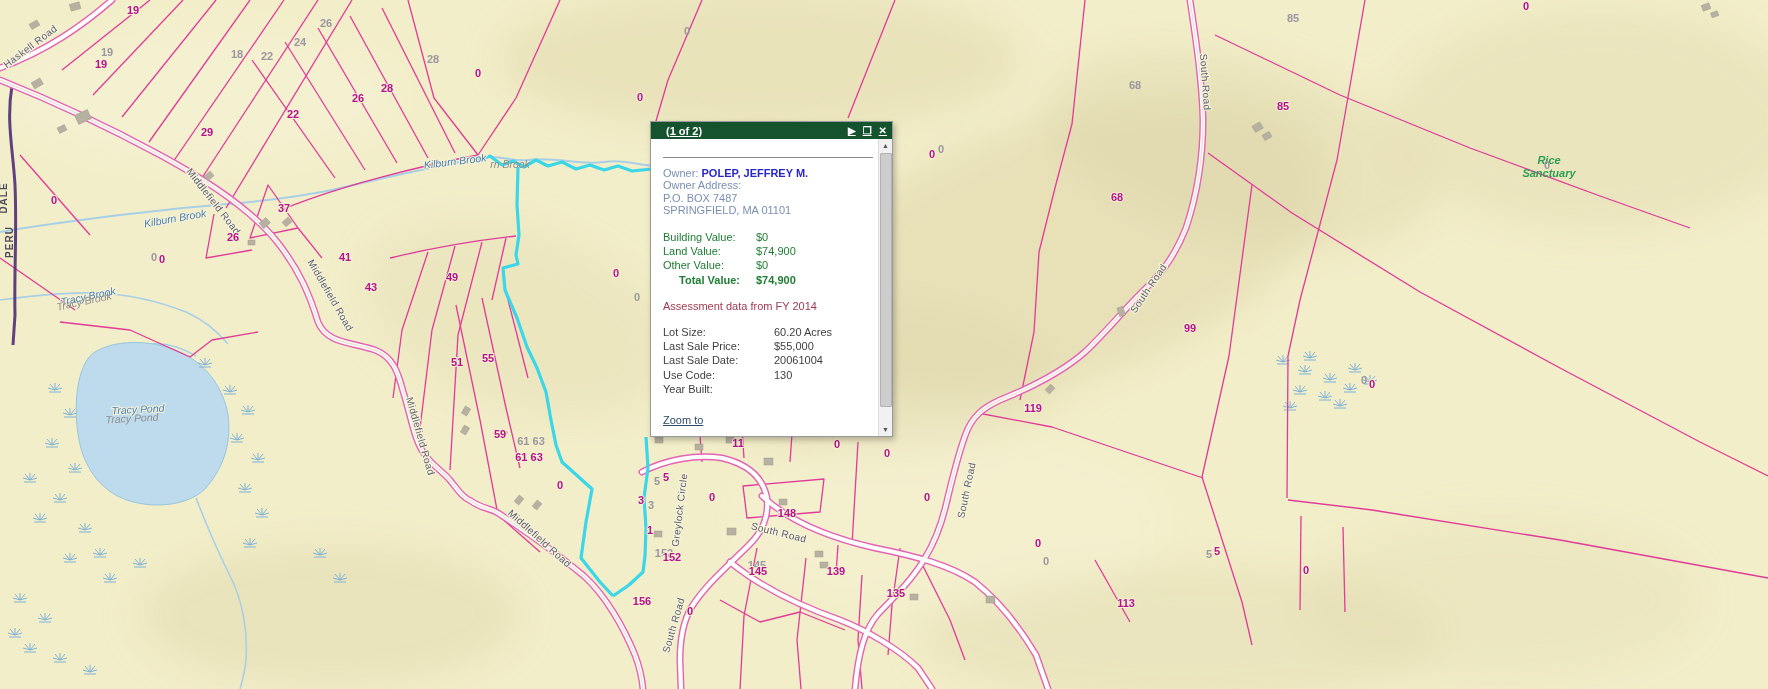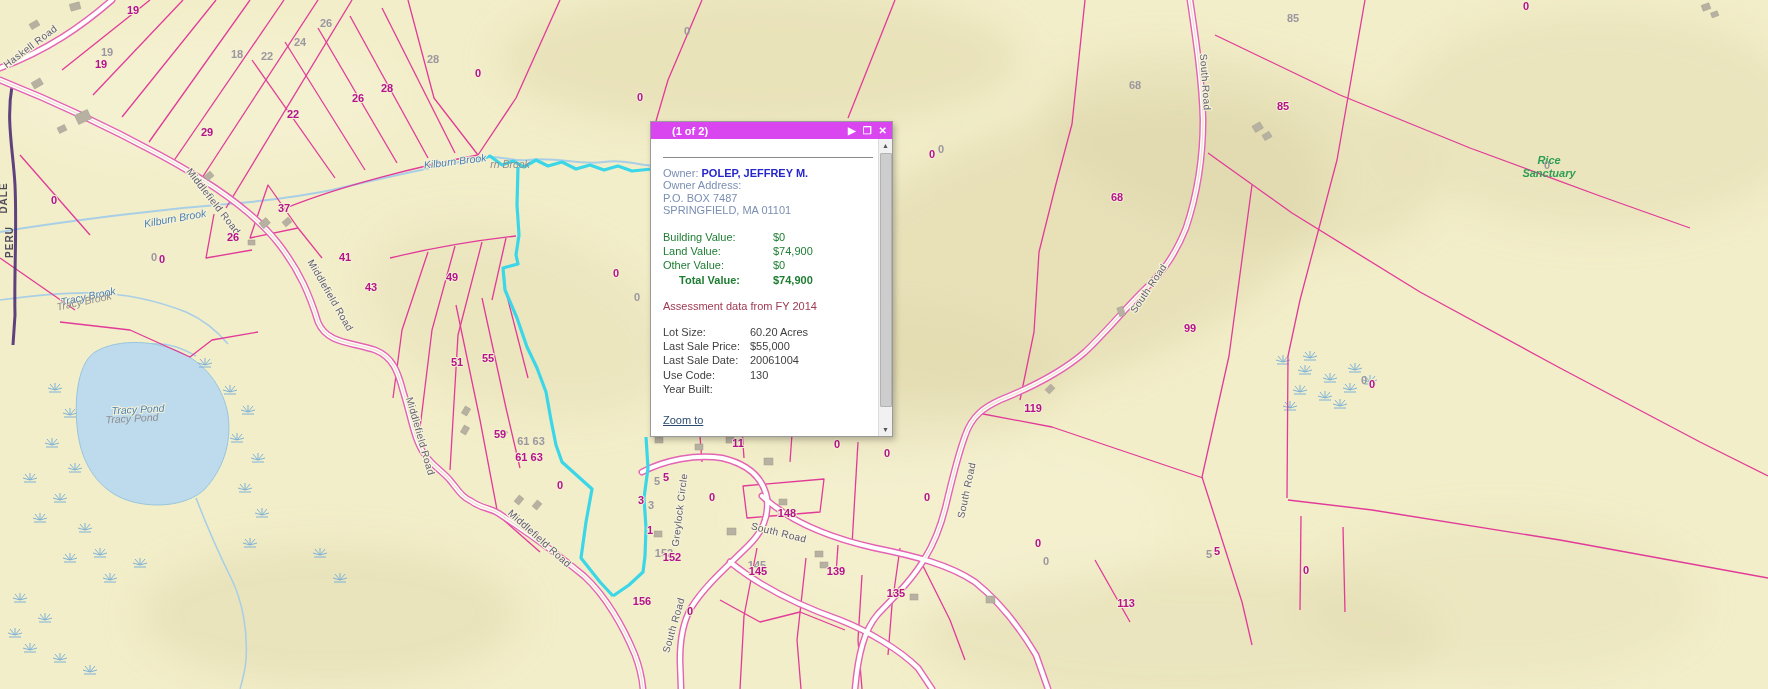--- a/index.html
+++ b/index.html
@@ -10,37 +10,37 @@
   .plbl{font-size:11px;font-weight:bold;fill:#b5128c;paint-order:stroke;stroke:#f4f0d2;stroke-width:2px;}
   .plbl.gray{fill:#9b97a0;font-weight:600;stroke:none;}
   .rlbl{font-size:10px;fill:#5d5c72;paint-order:stroke;stroke:#f6f2d8;stroke-width:2.4px;letter-spacing:.4px;}
   .wlbl{font-size:10.5px;font-style:italic;fill:#4a80b4;paint-order:stroke;stroke:#f6f2d8;stroke-width:2px;}
   .wlbl.gray{fill:#8e8e8e;stroke:none;}
   .glbl{font-size:11px;font-style:italic;font-weight:bold;fill:#2e9e55;}
   .tlbl{font-size:10px;font-weight:bold;fill:#4e4a5a;letter-spacing:1px;}
   
   #popup{position:absolute;left:650px;top:121px;width:241px;height:314px;background:#ffffff;
          border:1px solid #9a9a9a;box-shadow:2px 3px 6px rgba(0,0,0,.25);font-size:11px;color:#3a3a3a;}
-  #popup-header{height:17px;background:#d946ef;color:#fff;display:flex;align-items:center;
-                padding:0 5px 0 21px;font-size:11px;font-weight:bold;}
+  #popup-header{height:17px;background:#14532d;color:#fff;display:flex;align-items:center;
+                padding:0 5px 0 15px;font-size:11px;font-weight:bold;text-decoration:underline;}
   #popup-header .spacer{flex:1;}
   .hbtn{color:#fff;font-size:10px;margin-left:7px;cursor:pointer;line-height:17px;}
   #popup-body{position:absolute;left:0;top:17px;right:13px;bottom:0;padding:9px 4px 4px 12px;overflow:hidden;}
   .ptitle{font-size:13.5px;font-weight:bold;color:#3c3c3c;line-height:1.2;}
   #popup hr{border:none;border-top:1px solid #8a8a8a;margin:9px 2px 7px 0;}
   .slate{color:#7b8fb2;line-height:1.13;margin-top:9px;}
   .owner-name{color:#2626cc;font-weight:bold;}
   .vals{margin-top:13px;color:#1e7d32;line-height:1.3;}
-  .vrow{display:flex;gap:17px;}
+  .vrow{display:flex;}
   .vrow .l{width:93px;}
   .vrow.bold{font-weight:bold;text-align:center;}
   .note{margin-top:13px;color:#a03a52;}
   .dets{margin-top:13px;color:#3f3f3f;line-height:1.3;}
   .drow{display:flex;}
-  .drow .l{width:87px;}
+  .drow .l{width:111px;}
   .zoomto{display:inline-block;margin-top:18px;color:#2c4a6e;text-decoration:underline;cursor:pointer;}
   
   #sbar{position:absolute;top:17px;right:0;bottom:0;width:13px;background:#f1f1f1;border-left:1px solid #dcdcdc;}
   .sbtn{position:absolute;left:0;width:13px;height:13px;background:#f1f1f1;color:#555;
         font-size:7px;text-align:center;line-height:13px;cursor:pointer;}
   #sbtn-up{top:0;}
   #sbtn-down{bottom:0;}
   #sthumb{position:absolute;left:1px;top:14px;width:10px;height:252px;background:#cdcdcd;
           border:1px solid #b2b2b2;border-radius:1px;cursor:pointer;}
 </style>

